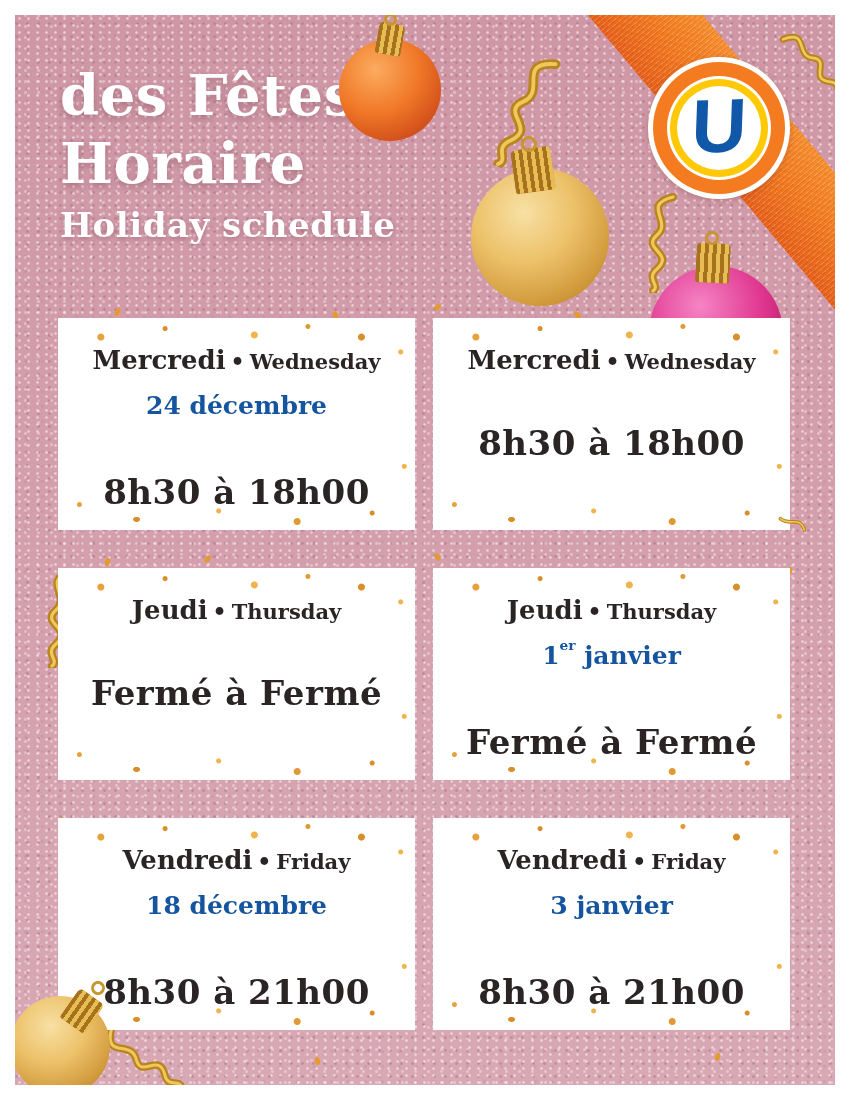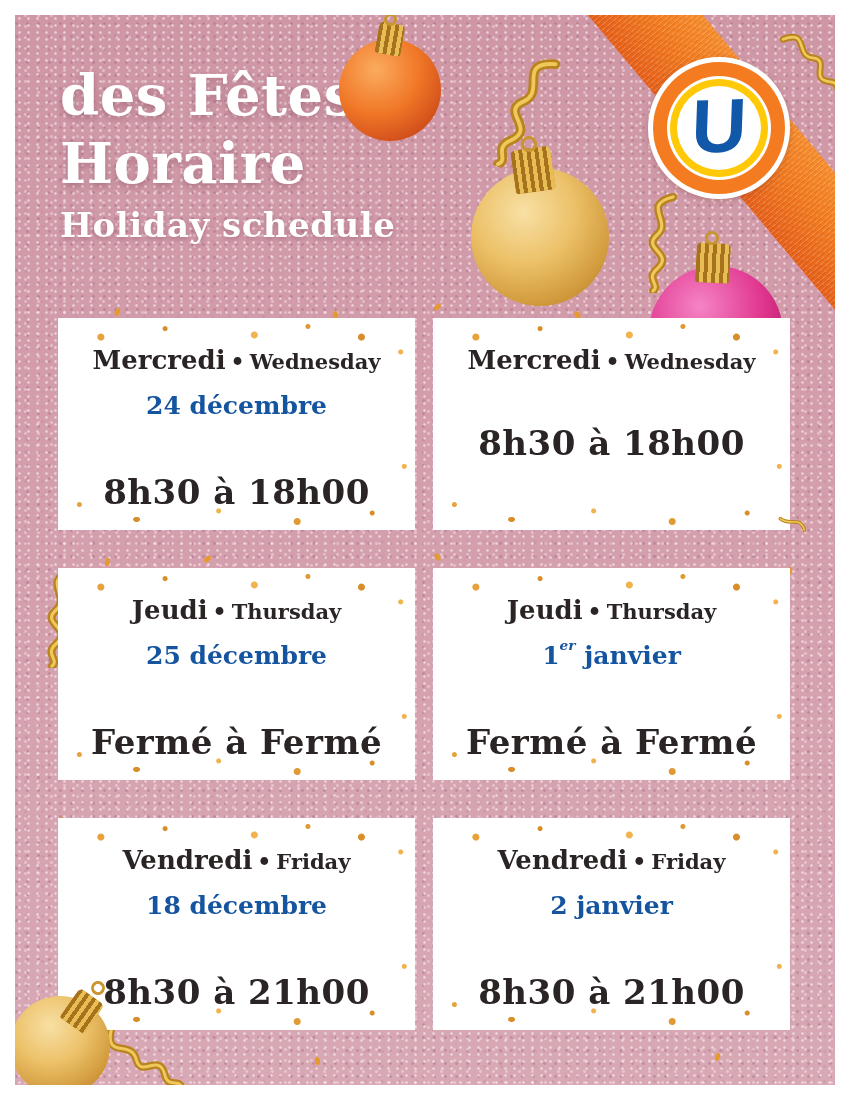--- a/index.html
+++ b/index.html
@@ -76,21 +76,21 @@
       radial-gradient(circle at 6% 88%, #e8a23b 0 2px, transparent 3px),
       radial-gradient(ellipse at 22% 95%, #d88f2a 0 3px, transparent 4px),
       radial-gradient(circle at 45% 91%, #f0b34d 0 2px, transparent 3px),
       radial-gradient(circle at 67% 96%, #e09a33 0 3px, transparent 4px),
       radial-gradient(circle at 88% 92%, #d88f2a 0 2px, transparent 3px),
       radial-gradient(circle at 97% 70%, #f0b34d 0 2px, transparent 3px);}
   .day-line{padding-top:27px;font-size:26px;font-weight:bold;color:var(--dark);line-height:30px;}
   .day-en{font-size:21px;}
   .sep{padding:0 5px;font-size:22px;}
   .date{margin-top:3px;font-size:25px;font-weight:bold;color:var(--blue);line-height:40px;}
-  .date sup{font-size:.55em;position:relative;top:-.35em;font-style:italic;}
+  .date sup{font-size:.55em;position:relative;top:-.35em;}
   .hours{margin-top:46px;font-size:34px;font-weight:bold;color:var(--dark);letter-spacing:.5px;}
 </style>
 </head>
 <body>
 
 <div class="poster">
 
   <div class="ribbon"></div>
   <div class="logo">
     <i class="l-orange"></i>
@@ -194,23 +194,20 @@
       <div class="day-line">
         <span>Mercredi</span><span class="sep">•</span><span class="day-en">Wednesday</span>
       </div>
       <div class="hours">8h30 à 18h00</div>
     </div>
 
     <div class="card">
       <div class="day-line">
         <span>Jeudi</span><span class="sep">•</span><span class="day-en">Thursday</span>
       </div>
-      <div class="date">
-        <span>25 décembre</span><sup></sup><span></span>
-      </div>
       <div class="hours">Fermé à Fermé</div>
     </div>
 
     <div class="card">
       <div class="day-line">
         <span>Jeudi</span><span class="sep">•</span><span class="day-en">Thursday</span>
       </div>
       <div class="date">
         <span>1</span><sup>er</sup><span> janvier</span>
       </div>
@@ -225,19 +222,19 @@
         <span>18 décembre</span><sup></sup><span></span>
       </div>
       <div class="hours">8h30 à 21h00</div>
     </div>
 
     <div class="card">
       <div class="day-line">
         <span>Vendredi</span><span class="sep">•</span><span class="day-en">Friday</span>
       </div>
       <div class="date">
-        <span>2 janvier</span><sup></sup><span></span>
+        <span>3 janvier</span><sup></sup><span></span>
       </div>
       <div class="hours">8h30 à 21h00</div>
     </div>
 
   </div>
 </div>
 
 </body></html>

